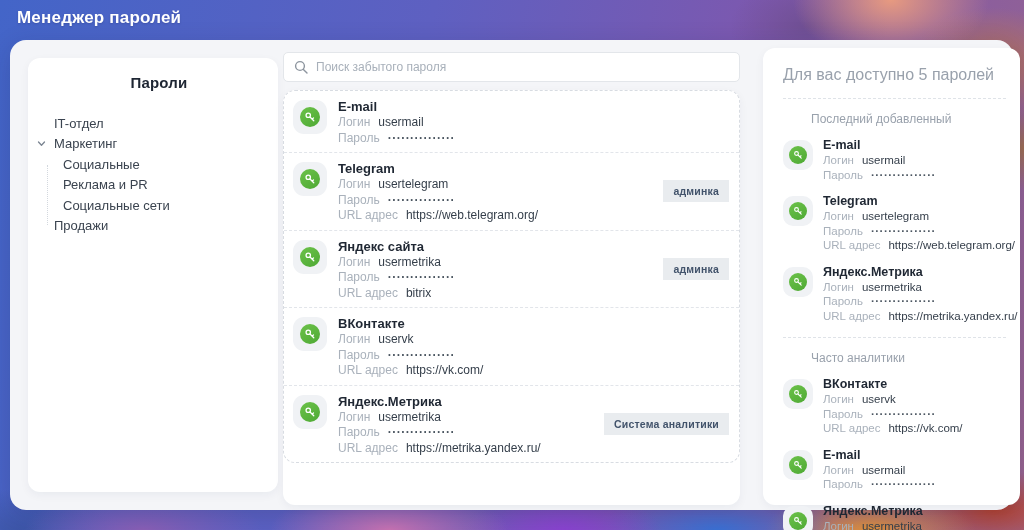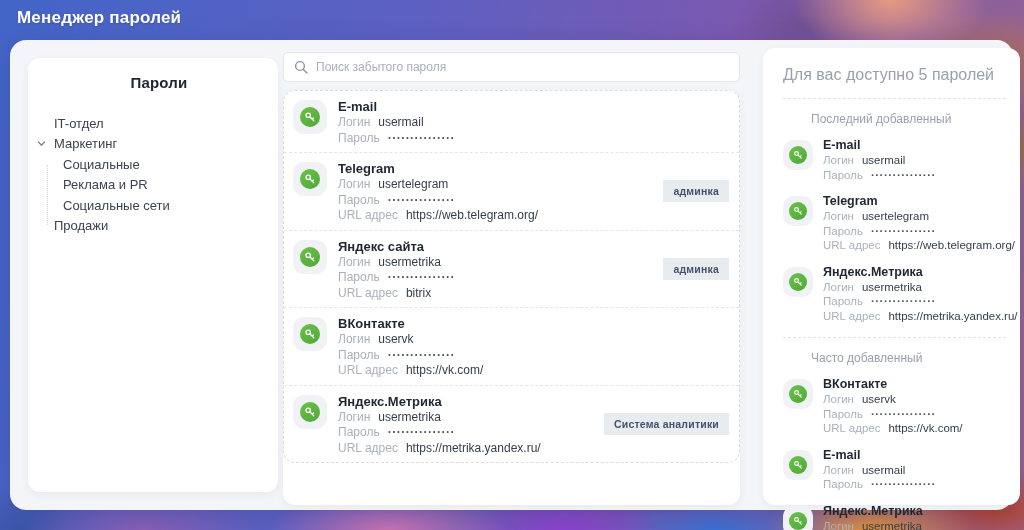--- a/index.html
+++ b/index.html
@@ -291,21 +291,21 @@
           </div>
         <div class="entry-body">
           <div class="entry-title">Яндекс.Метрика</div>
           <div class="entry-row"><span class="lbl">Логин</span><span class="val">usermetrika</span></div>
           <div class="entry-row"><span class="lbl">Пароль</span><span class="val mask">···············</span></div>
           <div class="entry-row"><span class="lbl">URL адрес</span><span class="val">https://metrika.yandex.ru/</span></div>
         </div>
       </div>
 
       <div class="dashed-sep"></div>
-      <div class="aside-section-title">Часто добавленный</div>
+      <div class="aside-section-title">Часто аналитики</div>
 
       <div class="aentry">
         <div class="entry-icon">
             <span class="key-circle">
               <svg width="12" height="12" viewBox="0 0 16 16">
                 <circle cx="6" cy="6" r="2.5" fill="none" stroke="#fff" stroke-width="1.5"></circle>
                 <path d="M8 8 L12.3 12.3 M10.5 10.5 L12 9" fill="none" stroke="#fff" stroke-width="1.5" stroke-linecap="round"></path>
               </svg>
             </span>
           </div>

